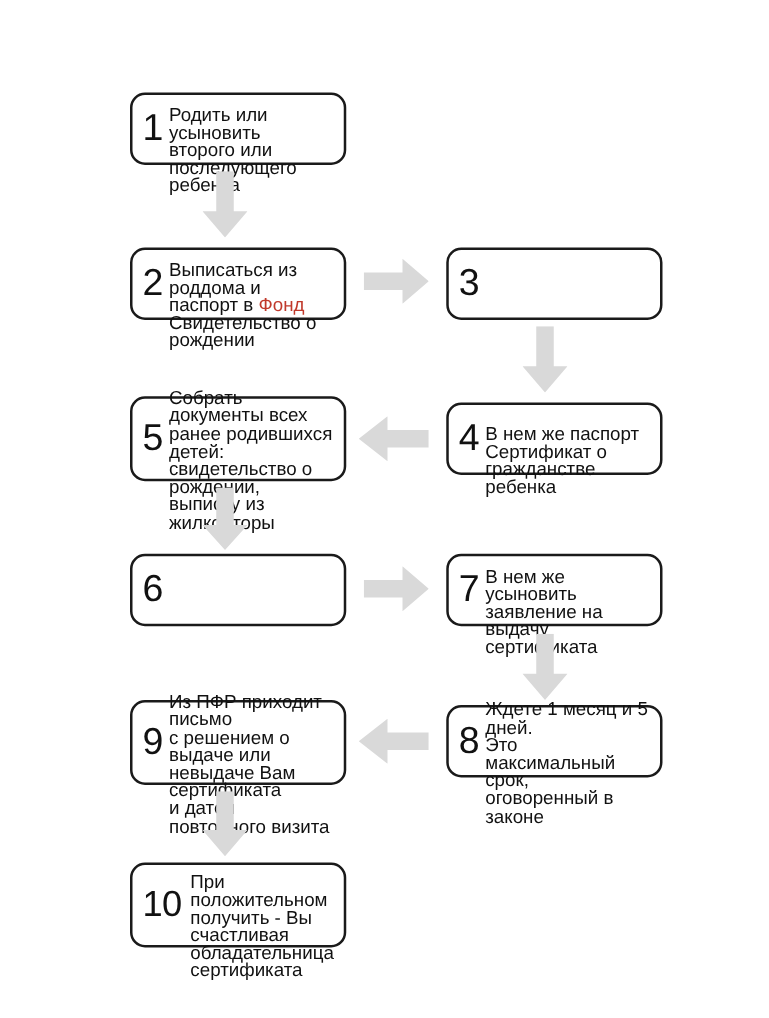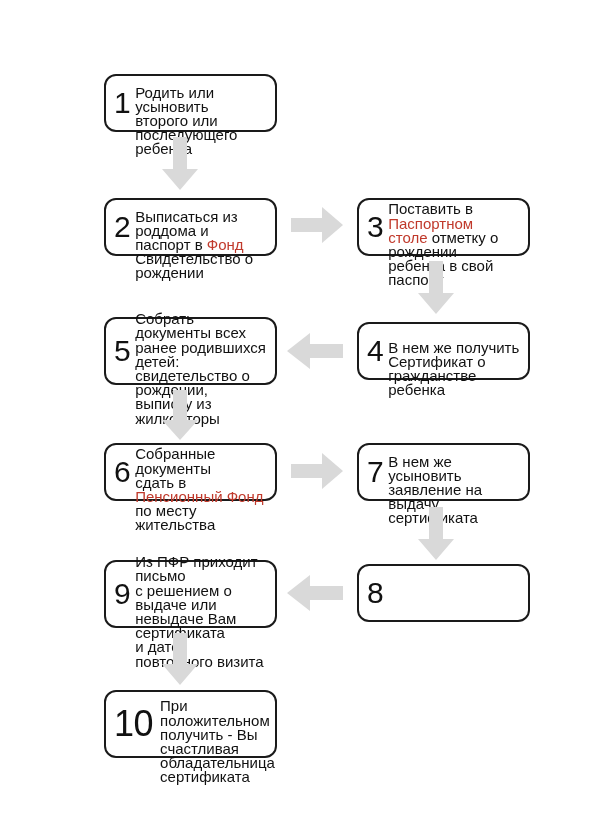--- a/index.html
+++ b/index.html
@@ -36,21 +36,21 @@
     font-family: "Liberation Sans", "DejaVu Sans", sans-serif;
     font-size: 30px;
     font-weight: 400;
     color: #111111;
     line-height: 1;
     flex: 0 0 auto;
     text-align: center;
     padding: 0 3px 0 2px;
     letter-spacing: -0.5px;
   }
-  .step-num.wide { font-size: 36px; padding-right: 5px; }
+  .step-num.wide { font-size: 29px; padding-right: 5px; }
   .step-text {
     font-size: 15px;
     line-height: 14.2px;
     color: #111111;
     flex: 1 1 auto;
     padding-left: 2px;
     white-space: pre-line;
     margin-top: 36px;
   }
   .hl {
@@ -89,34 +89,31 @@
   </div>
 
   <div class="arrow" style="left:291px; top:207px;">
     <svg width="52" height="36" viewBox="0 0 52 36">
       <polygon points="0,11 31,11 31,0 52,18 31,36 31,25 0,25" fill="#d9d9d9"></polygon>
     </svg>
   </div>
 
   <div class="flow-box" style="left:357px; top:198px; width:173px; height:58px;">
     <div class="step-num">3</div>
-    <div class="step-text"><span>Поставить в </span><span class="hl">Паспортном
-столе</span><span> отметку о рождении
-ребенка в свой паспорт</span></div>
   </div>
 
   <div class="arrow" style="left:418px; top:261px;">
     <svg width="36" height="53" viewBox="0 0 36 53">
       <polygon points="11,0 25,0 25,32 36,32 18,53 0,32 11,32" fill="#d9d9d9"></polygon>
     </svg>
   </div>
 
   <div class="flow-box" style="left:357px; top:322px; width:173px; height:58px;">
     <div class="step-num">4</div>
-    <div class="step-text">В нем же получить
+    <div class="step-text">В нем же паспорт
 Сертификат о гражданстве
 ребенка</div>
   </div>
 
   <div class="arrow" style="left:287px; top:333px;">
     <svg width="56" height="36" viewBox="0 0 56 36">
       <polygon points="56,11 23,11 23,0 0,18 23,36 23,25 56,25" fill="#d9d9d9"></polygon>
     </svg>
   </div>
 
@@ -129,23 +126,20 @@
   </div>
 
   <div class="arrow" style="left:162px; top:390px;">
     <svg width="36" height="50" viewBox="0 0 36 50">
       <polygon points="11,0 25,0 25,30 36,30 18,50 0,30 11,30" fill="#d9d9d9"></polygon>
     </svg>
   </div>
 
   <div class="flow-box" style="left:104px; top:443px; width:173px; height:58px;">
     <div class="step-num">6</div>
-    <div class="step-text"><span>Собранные документы
-сдать в </span><span class="hl">Пенсионный Фонд</span><span>
-по месту жительства</span></div>
   </div>
 
   <div class="arrow" style="left:291px; top:453px;">
     <svg width="52" height="36" viewBox="0 0 52 36">
       <polygon points="0,11 31,11 31,0 52,18 31,36 31,25 0,25" fill="#d9d9d9"></polygon>
     </svg>
   </div>
 
   <div class="flow-box" style="left:357px; top:443px; width:173px; height:58px;">
     <div class="step-num">7</div>
@@ -155,20 +149,23 @@
   </div>
 
   <div class="arrow" style="left:418px; top:507px;">
     <svg width="36" height="53" viewBox="0 0 36 53">
       <polygon points="11,0 25,0 25,32 36,32 18,53 0,32 11,32" fill="#d9d9d9"></polygon>
     </svg>
   </div>
 
   <div class="flow-box" style="left:357px; top:564px; width:173px; height:58px;">
     <div class="step-num">8</div>
+    <div class="step-text">Ждете 1 месяц и 5 дней.
+Это максимальный срок,
+оговоренный в законе</div>
   </div>
 
   <div class="arrow" style="left:287px; top:575px;">
     <svg width="56" height="36" viewBox="0 0 56 36">
       <polygon points="56,11 23,11 23,0 0,18 23,36 23,25 56,25" fill="#d9d9d9"></polygon>
     </svg>
   </div>
 
   <div class="flow-box" style="left:104px; top:560px; width:173px; height:68px;">
     <div class="step-num">9</div>

